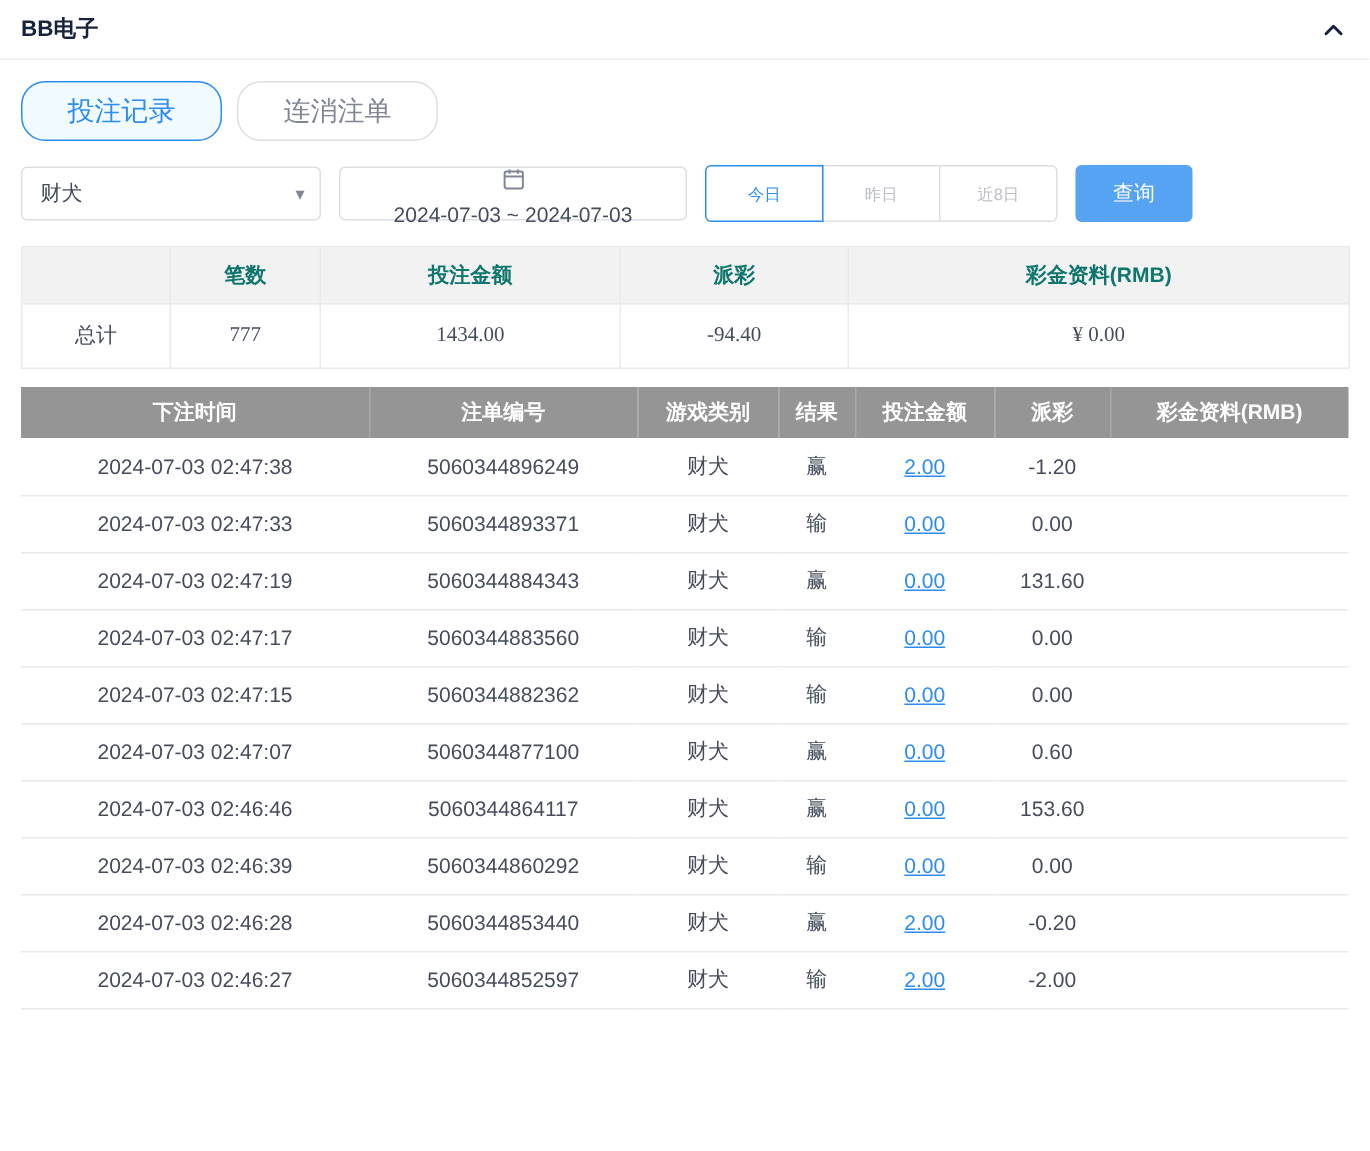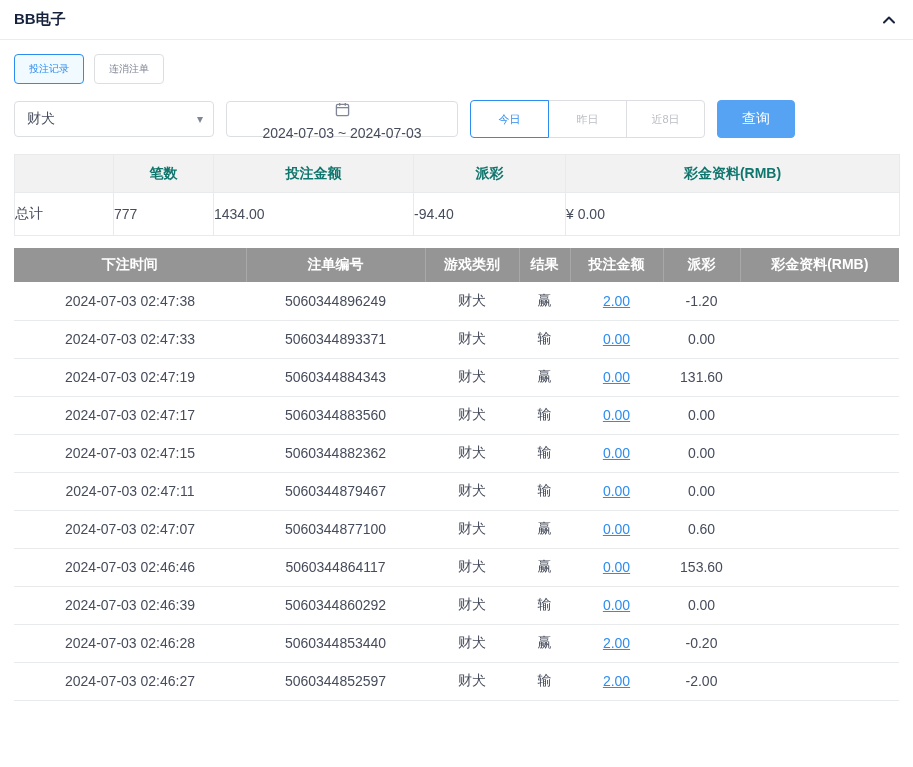--- a/index.html
+++ b/index.html
@@ -8,22 +8,22 @@
   .page { width:913px; height:767px; background:#fff; }
 
   
   .panel-header { display:flex; align-items:center; justify-content:space-between;
     padding:10px 16px 10px 14px; border-bottom:1px solid #ececec; }
   .panel-title { font-weight:bold; font-size:15px; color:#17233d; }
   .collapse-btn { cursor:pointer; display:flex; align-items:center; }
 
   
   .tabs { display:flex; gap:10px; padding:14px 0 0 14px; }
-  .tab { background:#fff; border:1px solid #dcdee2; color:#808695; border-radius:4px;
-    padding:7px 14px; font-size:10px; cursor:pointer; font-family:inherit; }
+  .tab { background:#fff; border:1px solid #dcdee2; color:#808695; border-radius:16px;
+    padding:7px 30px; font-size:18px; cursor:pointer; font-family:inherit; }
   .tab.active { border-color:#2d8cf0; color:#2d8cf0; background:#f0faff; }
 
   
   .filters { display:flex; align-items:center; padding:16px 0 0 14px; }
   .select-box { width:200px; height:36px; border:1px solid #dcdee2; border-radius:4px;
     display:flex; align-items:center; justify-content:space-between; padding:0 10px 0 12px;
     cursor:pointer; background:#fff; }
   .select-arrow { color:#808695; font-size:12px; }
   .date-box { margin-left:12px; width:232px; height:36px; border:1px solid #dcdee2; border-radius:4px;
     display:flex; align-items:center; gap:8px; padding:0 10px; cursor:pointer; background:#fff;flex-direction:column; }
@@ -35,21 +35,21 @@
   .btn-group button:last-child { border-radius:0 4px 4px 0; }
   .btn-group button.active { color:#2d8cf0; border-color:#2d8cf0; position:relative; z-index:1; }
   .search-btn { margin-left:12px; width:78px; height:38px; background:#57a3f3; border:1px solid #57a3f3;
     color:#fff; border-radius:4px; font-size:14px; cursor:pointer; font-family:inherit; }
 
   
   table { border-collapse:collapse; table-layout:fixed; }
   .summary-table { width:885px; margin:16px 14px 0 14px; }
   .summary-table th { background:#f2f2f2; font-weight:bold; color:#0f766e; height:38px;
     border:1px solid #e8eaec; font-size:14px; text-align:center; }
-  .summary-table td { height:43px; border:1px solid #e8eaec; color:#464c5b; }
+  .summary-table td { height:43px; border:1px solid #e8eaec; text-align:center; color:#464c5b;font-family:Liberation Serif, serif; }
   .neg { color:#ed4014; }
 
   
   .main-table { width:885px; margin:12px 14px 0 14px; }
   .main-table th { background:#959595; color:#fff; font-weight:bold; height:34px;
     font-size:14px; text-align:center; border-right:1px solid #a8a8a8; }
   .main-table th:last-child { border-right:none; }
   .main-table td { height:38px; text-align:center; border-bottom:1px solid #e8eaec; color:#464c5b; }
   .bet-link { color:#2d8cf0; text-decoration:underline; cursor:pointer; }
 </style>
@@ -188,29 +188,20 @@
         <tr>
           <td>2024-07-03 02:47:15</td>
           <td>5060344882362</td>
           <td>财犬</td>
           <td>输</td>
           <td><a class="bet-link">0.00</a></td>
           <td>0.00</td>
           <td></td>
         </tr>
         <tr>
-          <td>2024-07-03 02:47:11</td>
-          <td>5060344879467</td>
-          <td>财犬</td>
-          <td>输</td>
-          <td><a class="bet-link">0.00</a></td>
-          <td>0.00</td>
-          <td></td>
-        </tr>
-        <tr>
           <td>2024-07-03 02:47:07</td>
           <td>5060344877100</td>
           <td>财犬</td>
           <td>赢</td>
           <td><a class="bet-link">0.00</a></td>
           <td>0.60</td>
           <td></td>
         </tr>
         <tr>
           <td>2024-07-03 02:46:46</td>

